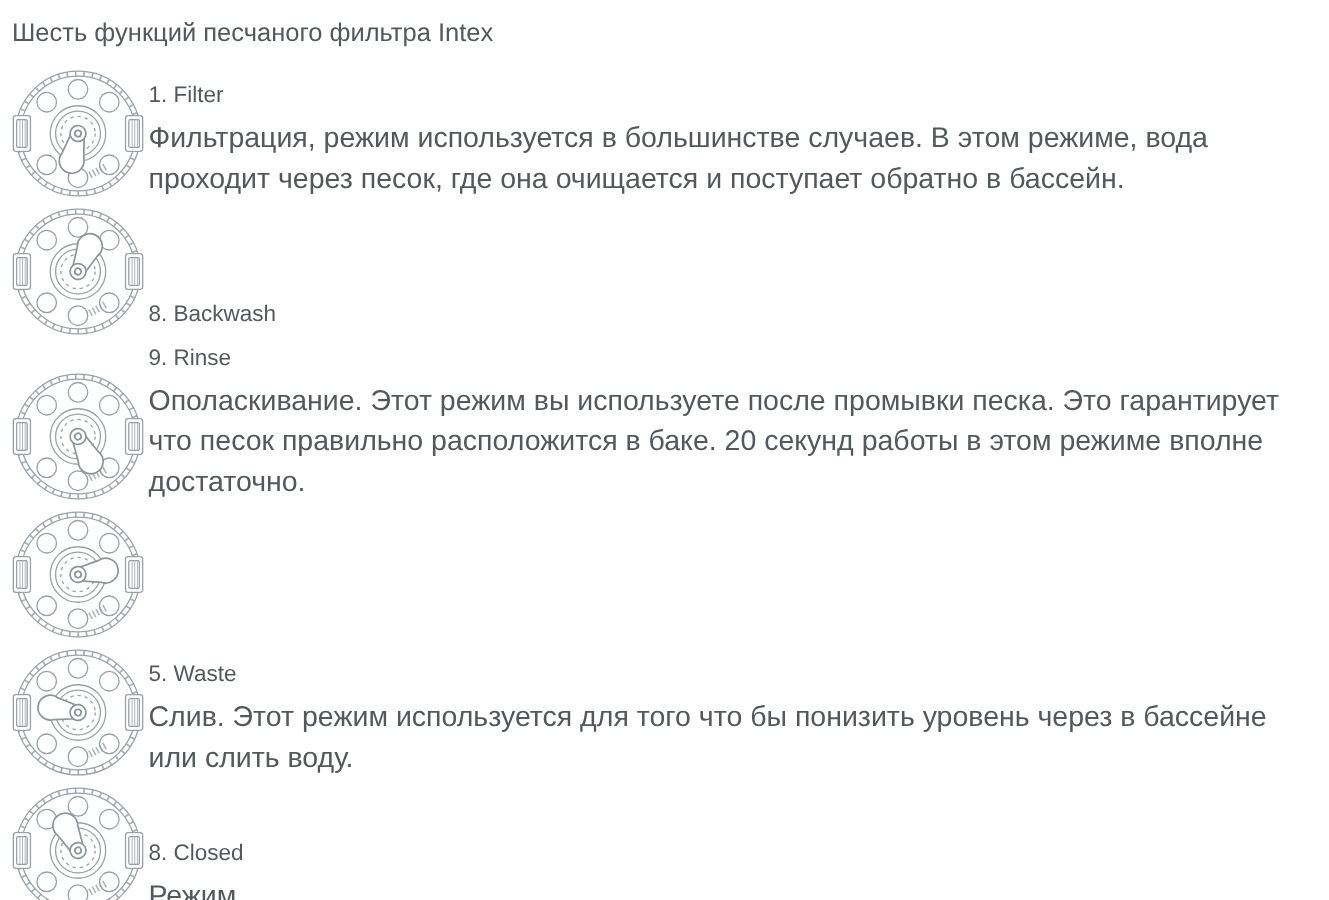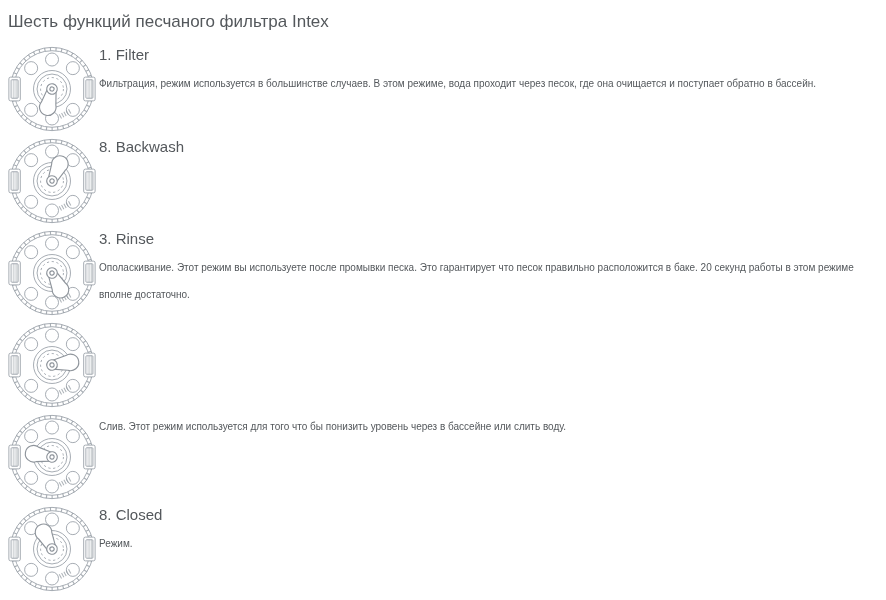--- a/index.html
+++ b/index.html
@@ -14,37 +14,37 @@
   .page { padding: 11px 20px 0 8px; }
   .title {
     font-size: 17px;
     font-weight: 400;
     line-height: 21px;
     margin: 0 0 13px 0;
     color: #54585c;
   }
   .row {
     display: flex;
-    align-items: flex-start;
+    align-items: flex-end;
     margin-bottom: 4px;
   }
   .icon {
     width: 88px;
     height: 88px;
     flex: 0 0 88px;
   }
   .icon svg { width: 88px; height: 88px; display: block; }
   .text { margin-left: 3px; max-width: 784px; }
   .heading {
     font-size: 15px;
     line-height: 20px;
     margin-bottom: 5px;
   }
   .desc {
-    font-size: 10px;
+    font-size: 19px;
     line-height: 27px;
   }
   .svg-defs { position: absolute; width: 0; height: 0; overflow: hidden; }
 </style>
 </head>
 <body>
 
 <svg class="svg-defs" aria-hidden="true">
   <defs>
     <g id="valve-base" fill="none" stroke="#9aa1a8" stroke-width="1">
@@ -111,21 +111,21 @@
   <div class="row">
     <div class="icon">
       <svg viewBox="0 0 100 100">
           <use href="#valve-base"></use>
           <g transform="rotate(63 50 50)">
             <use href="#valve-handle"></use>
           </g>
         </svg>
     </div>
     <div class="text">
-      <div class="heading">3. Rinse</div>
+      <div class="heading">9. Rinse</div>
       <div class="desc">Ополаскивание. Этот режим вы используете после промывки песка. Это гарантирует что песок правильно расположится в баке. 20 секунд работы в этом режиме вполне достаточно.</div>
     </div>
   </div>
 
   <div class="row">
     <div class="icon">
       <svg viewBox="0 0 100 100">
           <use href="#valve-base"></use>
           <g transform="rotate(352 50 50)">
             <use href="#valve-handle"></use>
@@ -137,20 +137,21 @@
   <div class="row">
     <div class="icon">
       <svg viewBox="0 0 100 100">
           <use href="#valve-base"></use>
           <g transform="rotate(190 50 50)">
             <use href="#valve-handle"></use>
           </g>
         </svg>
     </div>
     <div class="text">
+      <div class="heading">5. Waste</div>
       <div class="desc">Слив. Этот режим используется для того что бы понизить уровень через в бассейне или слить воду.</div>
     </div>
   </div>
 
   <div class="row">
     <div class="icon">
       <svg viewBox="0 0 100 100">
           <use href="#valve-base"></use>
           <g transform="rotate(243 50 50)">
             <use href="#valve-handle"></use>

